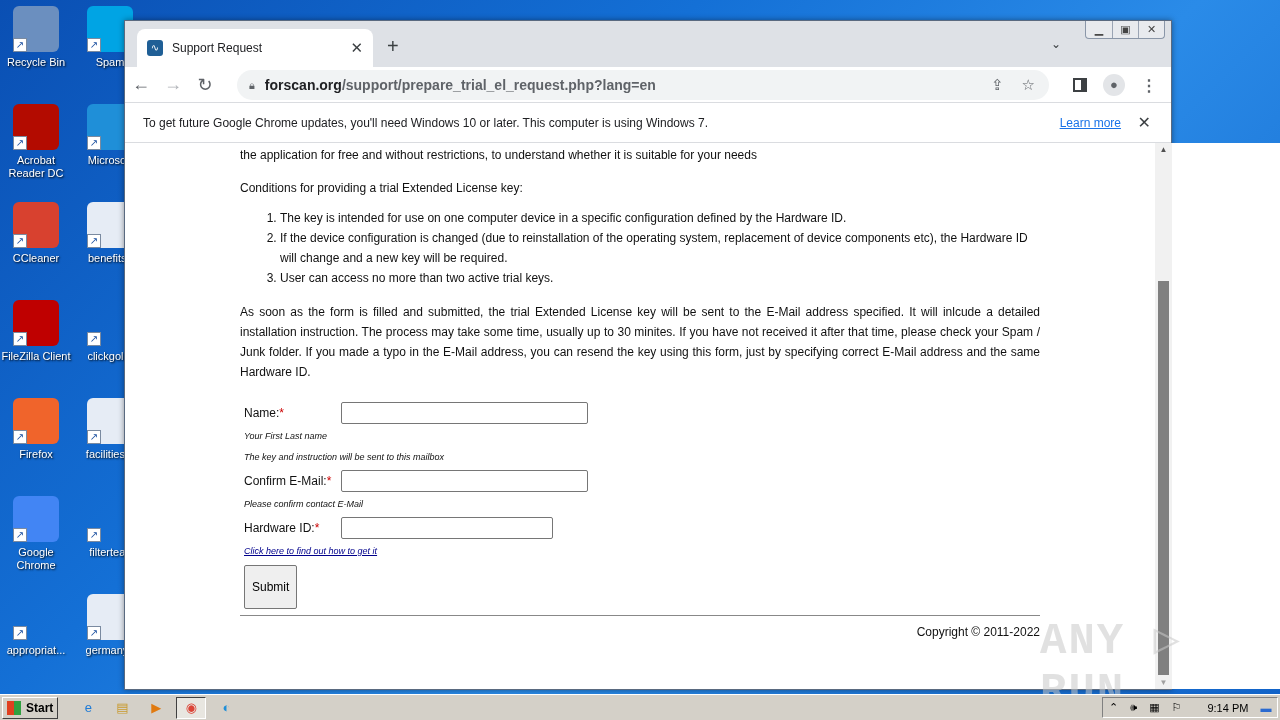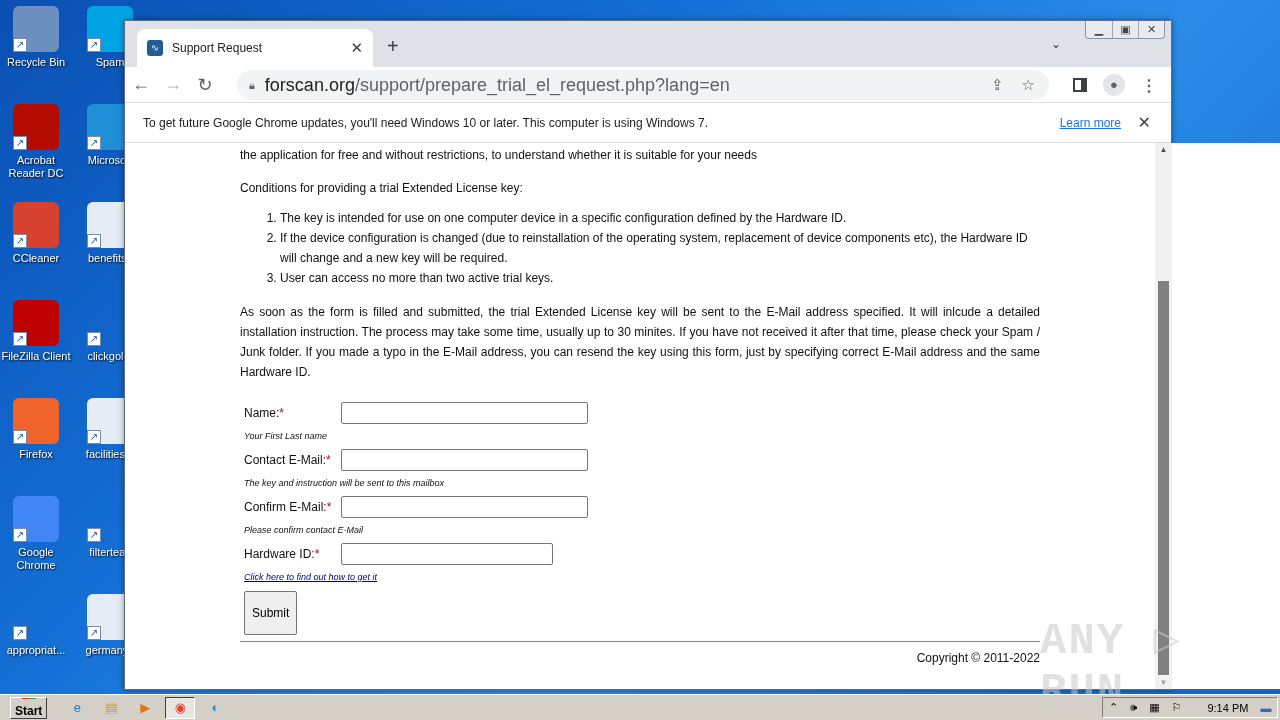--- a/index.html
+++ b/index.html
@@ -43,21 +43,21 @@
     position: absolute; left: 0; top: 46px; width: 100%; height: 36px; background: #fff;
     display: flex; align-items: center; border-bottom: 1px solid #dadce0;
   }
   .nav-btn { width: 32px; text-align: center; font-size: 18px; color: #5f6368; }
   .nav-btn.disabled { color: #b0b3b8; }
   .omnibox {
     position: absolute; left: 112px; top: 3px; width: 812px; height: 30px; background: #f1f3f4;
     border-radius: 15px; display: flex; align-items: center; padding-left: 12px;
   }
   .omnibox .lock { font-size: 11px; color: #5f6368; margin-right: 10px; }
-  .omnibox .url { font-size: 18px; color: #202124; }
+  .omnibox .url { font-size: 14px; color: #202124; font-weight: bold; }
   .omnibox .url .dim { color: #5f6368; }
   .omnibox .actions { position: absolute; right: 14px; display: flex; gap: 18px; font-size: 15px; color: #5f6368; }
   .tb-right { position: absolute; right: 14px; top: 7px; display: flex; gap: 16px; align-items: center; }
   .tb-right .sidepanel { width: 14px; height: 14px; border: 2px solid #3c4043; border-right-width: 6px; }
   .tb-right .profile { width: 22px; height: 22px; border-radius: 50%; background: #e3e5e8; color: #5f6368; font-size: 13px; text-align: center; line-height: 22px; }
   .tb-right .menu { font-size: 16px; color: #5f6368; font-weight: bold; }
   .infobar {
     position: absolute; left: 0; top: 82px; width: 100%; height: 40px; background: #fff;
     border-bottom: 1px solid #dadce0; display: flex; align-items: center; padding-left: 18px;
     font-size: 12px; color: #202124;
@@ -84,21 +84,21 @@
   .submit { margin-left: 4px; margin-top: 3px; padding: 14px 7px; font-size: 12px; border: 1px solid #767676; border-radius: 2px; background: #efefef; font-family: "Liberation Sans", sans-serif; }
   .back { color: #00008b; text-decoration: underline; font-size: 13px; }
   hr.foot { border: none; border-top: 1px solid #888; margin: 6px 0 6px; }
   .copyright { text-align: right; font-size: 12px; }
   
   .watermark { position: absolute; left: 1040px; top: 612px; font-size: 44px; color: rgba(200,200,200,.55); font-weight: bold; letter-spacing: 2px; font-family: Liberation Mono, monospace; }
   .testmode { position: absolute; right: 6px; top: 648px; text-align: right; color: #fff; font-size: 11px; line-height: 14px; }
   .testmode b { font-size: 12px; }
   
   .taskbar { position: absolute; left: 0; top: 694px; width: 1280px; height: 26px; background: #d4d0c8; border-top: 1px solid #fff; display: flex; align-items: center; }
-  .start { height: 22px; margin-left: 10px; padding: 0 4px; border: 1px solid #404040; border-top-color: #fff; border-left-color: #fff; font-weight: bold; font-size: 12px; display: flex; align-items: center; gap: 5px; flex-direction: column; }
+  .start { height: 22px; margin-left: 2px; padding: 0 4px; border: 1px solid #404040; border-top-color: #fff; border-left-color: #fff; font-weight: bold; font-size: 12px; display: flex; align-items: center; gap: 5px; }
   .start .flag { width: 14px; height: 14px; background: linear-gradient(90deg,#e04020 50%,#30a040 50%); }
   .tb-app { width: 28px; height: 22px; margin-left: 6px; display: flex; align-items: center; justify-content: center; font-size: 13px; }
   .tb-app.active { border: 1px solid #404040; border-bottom-color: #fff; border-right-color: #fff; background: #e8e6e0; width: 30px; }
   .tray { position: absolute; right: 2px; top: 2px; height: 21px; width: 176px; border: 1px solid #808080; border-bottom-color: #fff; border-right-color: #fff; display: flex; align-items: center; font-size: 11px; gap: 12px; padding-left: 6px; }
   .tray .clock { margin-left: 14px; }
 </style>
 </head>
 <body>
 
 <div id="desk">
@@ -238,24 +238,20 @@
       </ol>
       <p class="justify">As soon as the form is filled and submitted, the trial Extended License key will be sent to the E-Mail address specified. It will inlcude a detailed installation instruction. The process may take some time, usually up to 30 minites. If you have not received it after that time, please check your Spam / Junk folder. If you made a typo in the E-Mail address, you can resend the key using this form, just by specifying correct E-Mail address and the same Hardware ID.</p>
 
       <form style="margin-top:18px;">
         <div class="form-row">
           <label><span>Name:</span><span class="req">*</span></label>
           <input type="text" style="width: 247px;" value="">
         </div>
         <div class="hint">Your First Last name</div>
 
-        <div class="form-row">
-          <label><span>Contact E-Mail:</span><span class="req">*</span></label>
-          <input type="text" style="width: 247px;" value="">
-        </div>
         <div class="hint">The key and instruction will be sent to this mailbox</div>
 
         <div class="form-row">
           <label><span>Confirm E-Mail:</span><span class="req">*</span></label>
           <input type="text" style="width: 247px;" value="">
         </div>
         <div class="hint">Please confirm contact E-Mail</div>
 
         <div class="form-row">
           <label><span>Hardware ID:</span><span class="req">*</span></label>

